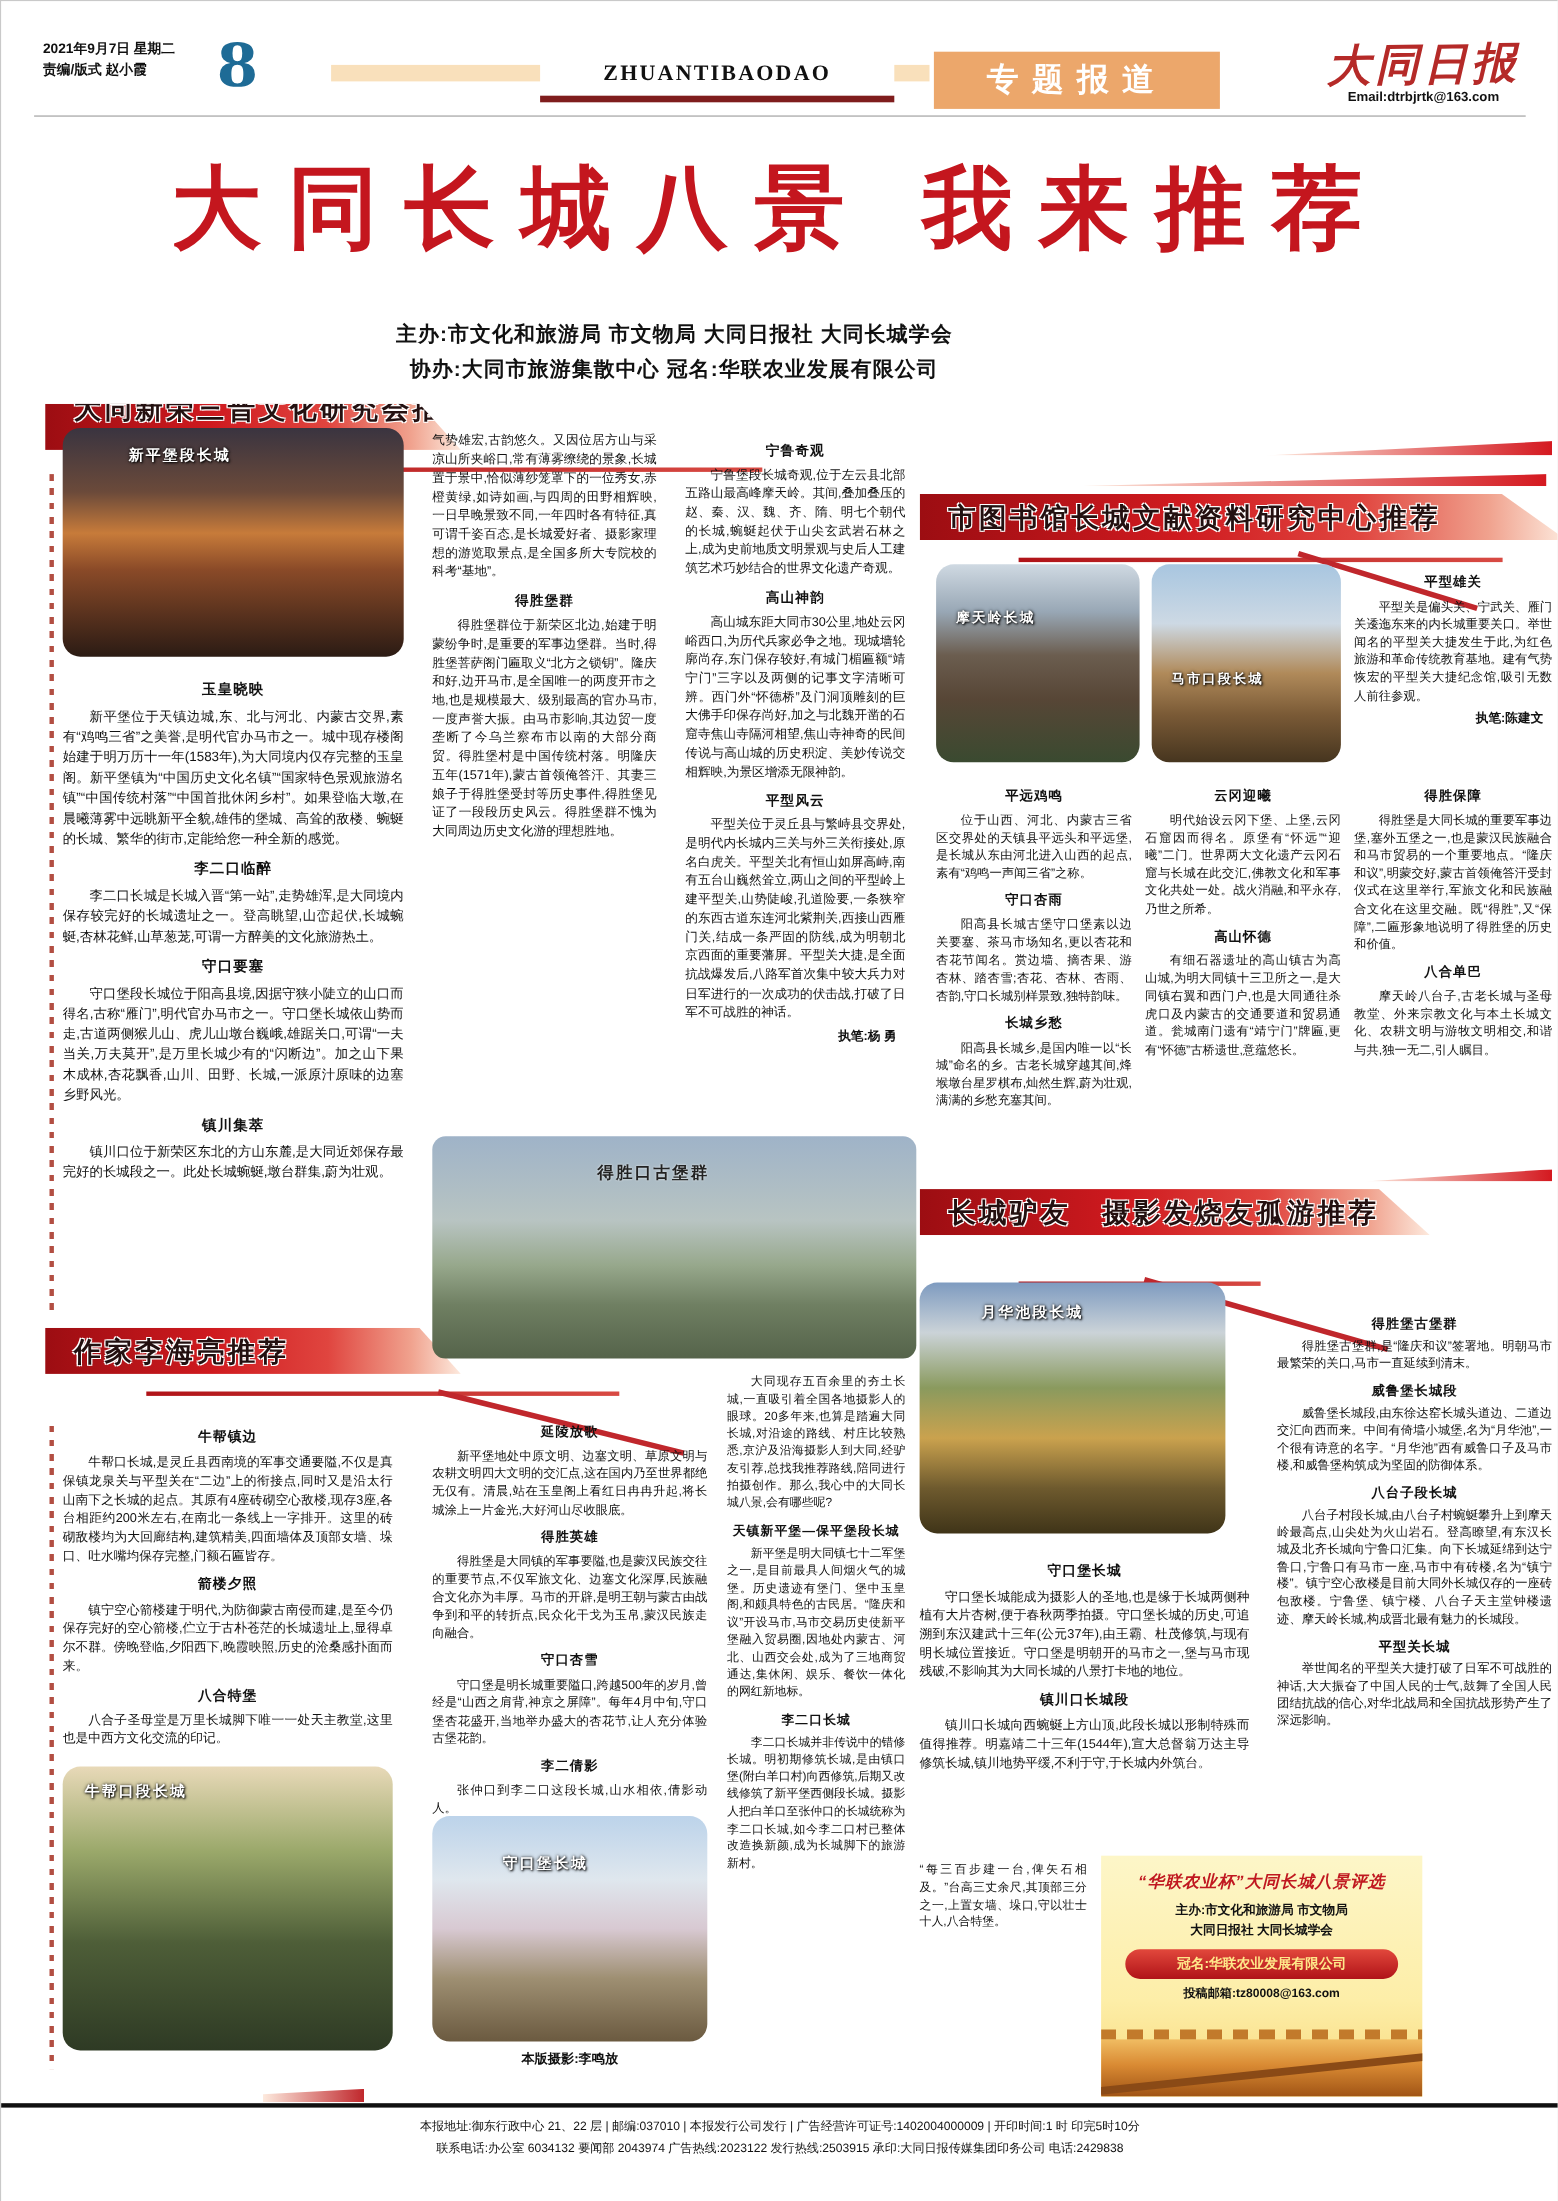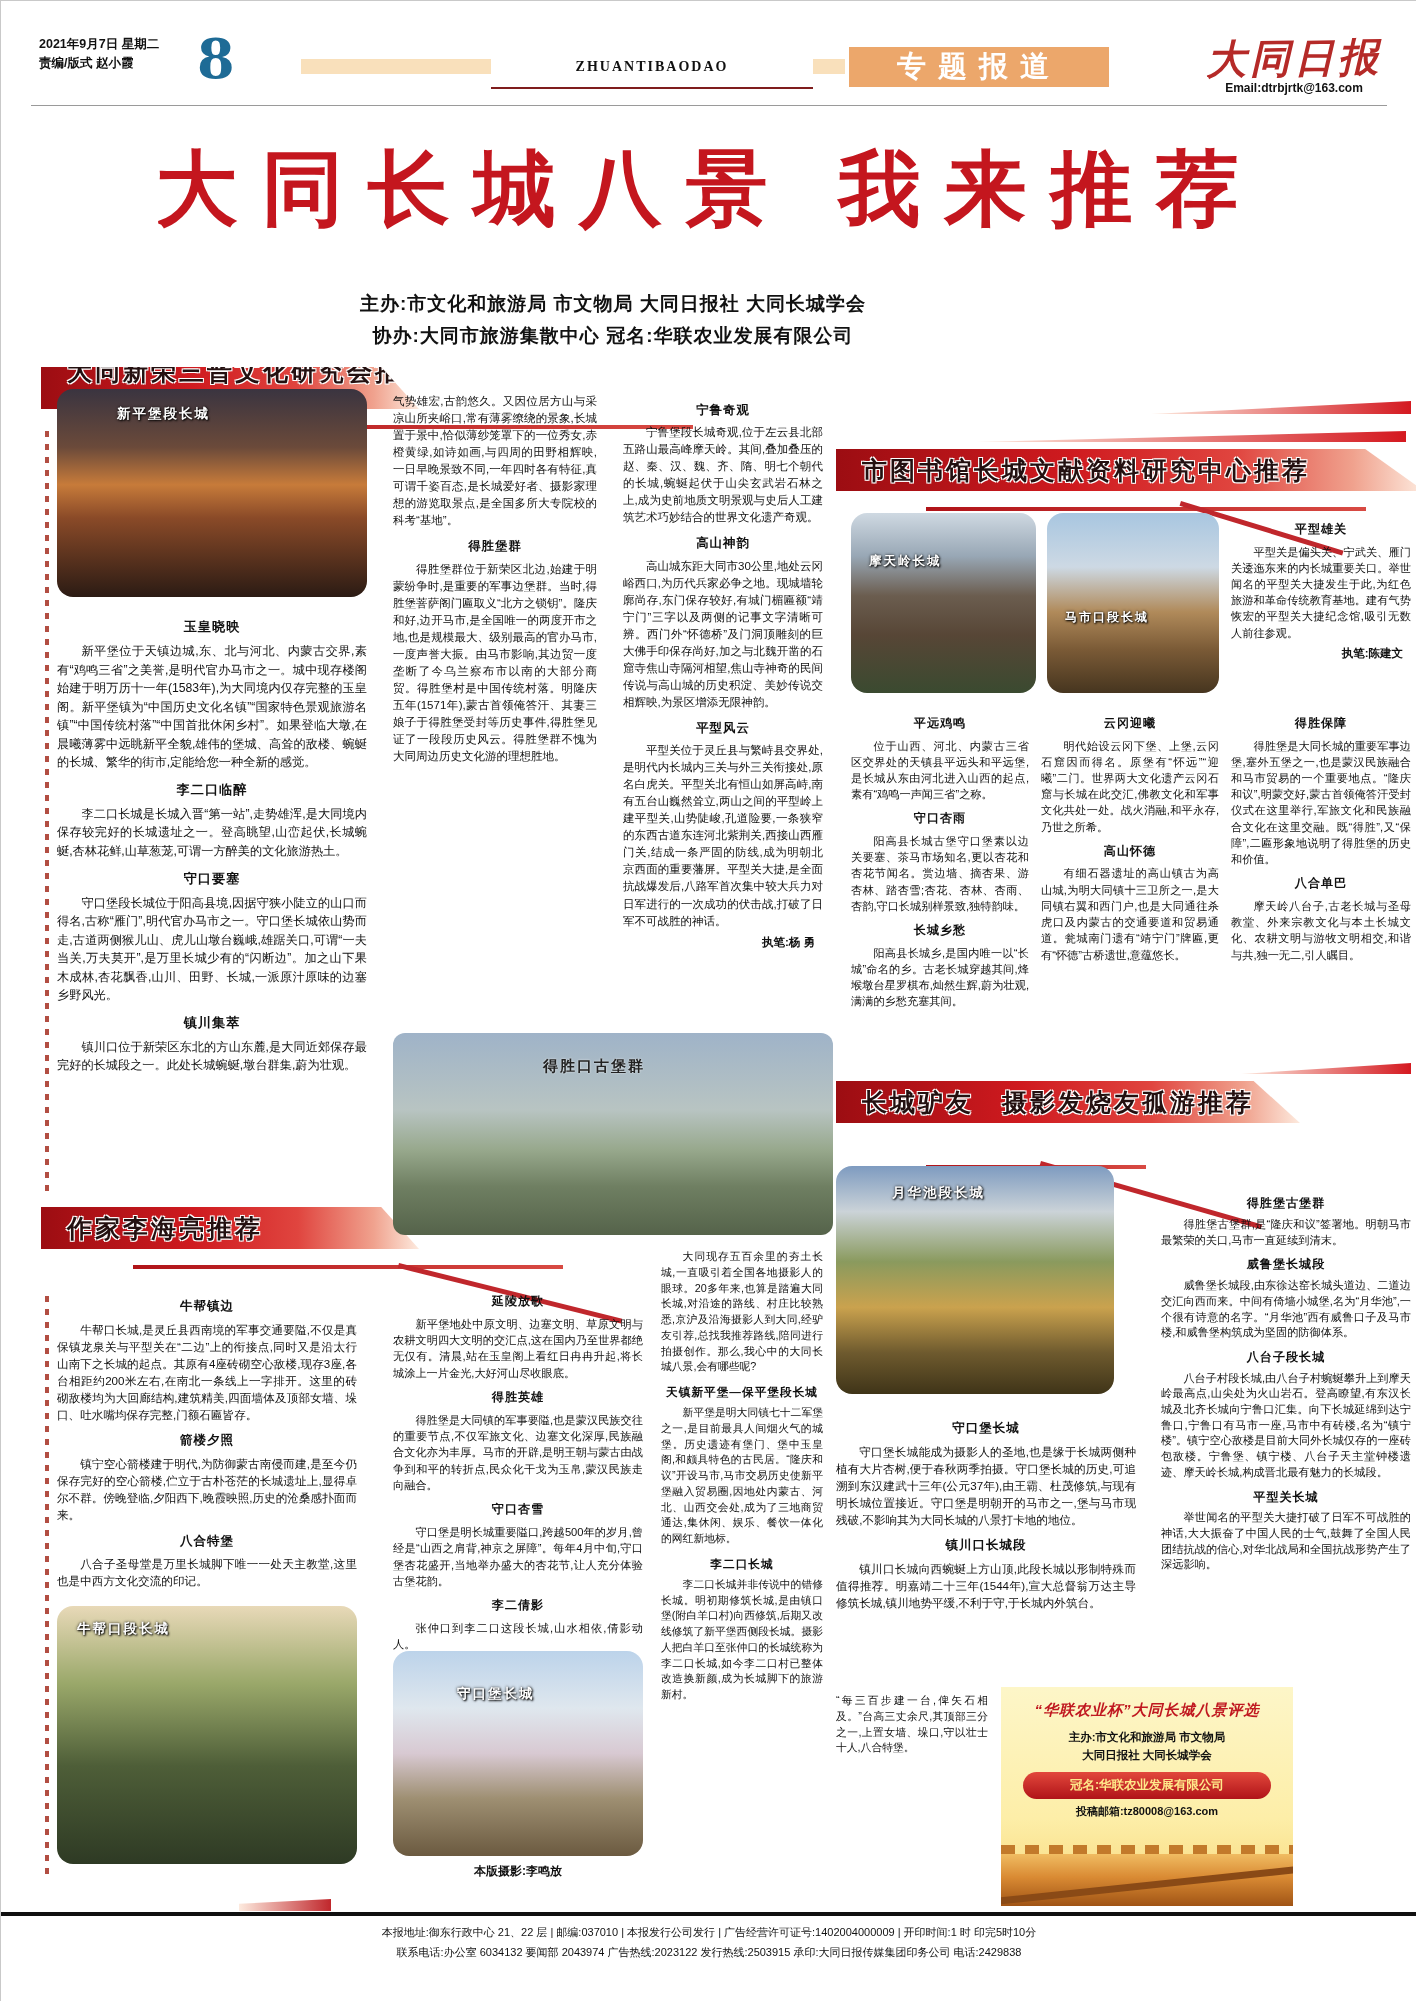--- a/index.html
+++ b/index.html
@@ -4,24 +4,24 @@
 <style>
   html,body{margin:0;padding:0;background:#e9e9e9;}
   #page{position:relative;width:1416px;height:2001px;background:#fff;margin:0 auto;
         font-family:"Liberation Sans","DejaVu Sans",sans-serif;color:#111;overflow:hidden;
         border:1px solid #c9c9c9;}
   .abs{position:absolute;}
   
   .date-block{left:38px;top:34px;font-size:12.5px;font-weight:bold;line-height:1.55;}
   .page-num{left:196px;top:26px;font-size:54px;font-weight:900;color:#1e6b96;font-family:"DejaVu Serif",serif;}
   .beige-strip{left:300px;top:58px;width:544px;height:15px;background:#f9e0bb;}
-  .pinyin-box{left:490px;top:46px;width:322px;height:40px;background:#fff;border-bottom:2px solid #7f1d1d;
+  .pinyin-box{left:490px;top:46px;width:322px;height:40px;background:#fff;border-bottom:6px solid #7f1d1d;
               display:flex;align-items:center;justify-content:center;font-family:"Liberation Serif",serif;
-              font-weight:bold;font-size:14px;letter-spacing:2px;}
-  .topic-box{left:848px;top:46px;width:260px;height:40px;background:#eca76b;display:flex;align-items:center;
+              font-weight:bold;font-size:20px;letter-spacing:2px;}
+  .topic-box{left:848px;top:46px;width:260px;height:52px;background:#eca76b;display:flex;align-items:center;
              justify-content:center;color:#fff;font-size:29px;font-weight:bold;letter-spacing:12px;}
   .masthead{left:1178px;top:30px;width:230px;text-align:center;font-family:"DejaVu Serif",serif;
             font-style:italic;font-weight:bold;font-size:40px;color:#b52a28;transform:rotate(-1deg);letter-spacing:4px;}
   .email{left:1178px;top:80px;width:230px;text-align:center;font-size:12px;font-weight:bold;}
   .header-rule{left:30px;top:104px;width:1356px;border-top:1px solid #9a9a9a;}
   
   .headline{left:0;top:134px;width:1416px;text-align:center;font-size:82px;font-weight:900;
             color:#c4161e;letter-spacing:24px;font-family:"Liberation Sans",sans-serif;}
   .org{left:0;width:1224px;text-align:center;font-size:19px;font-weight:bold;letter-spacing:1px;}
   

